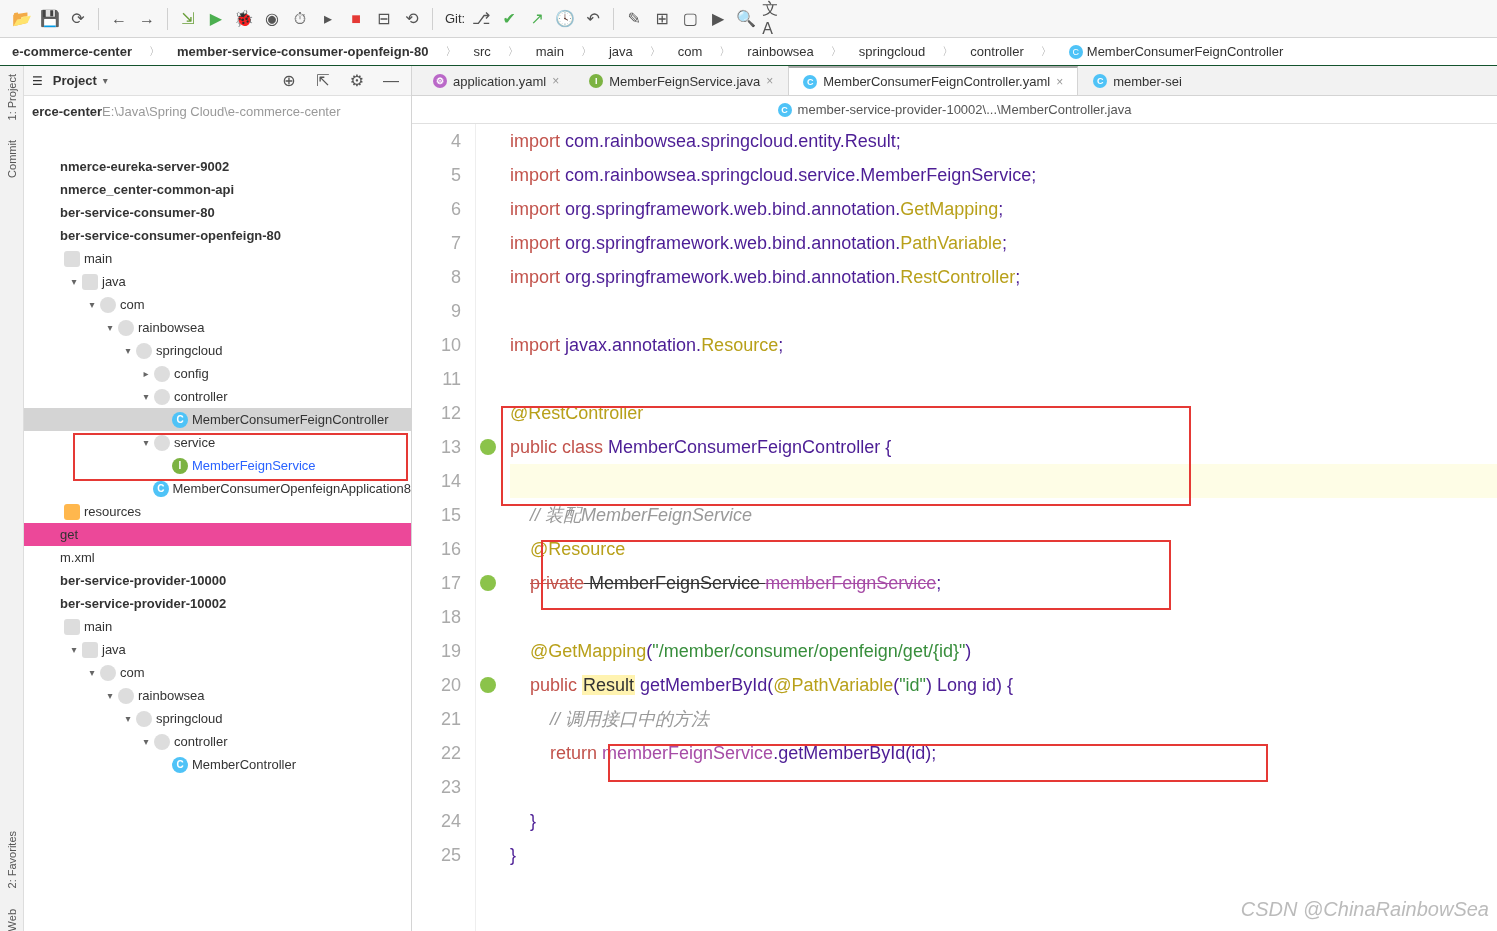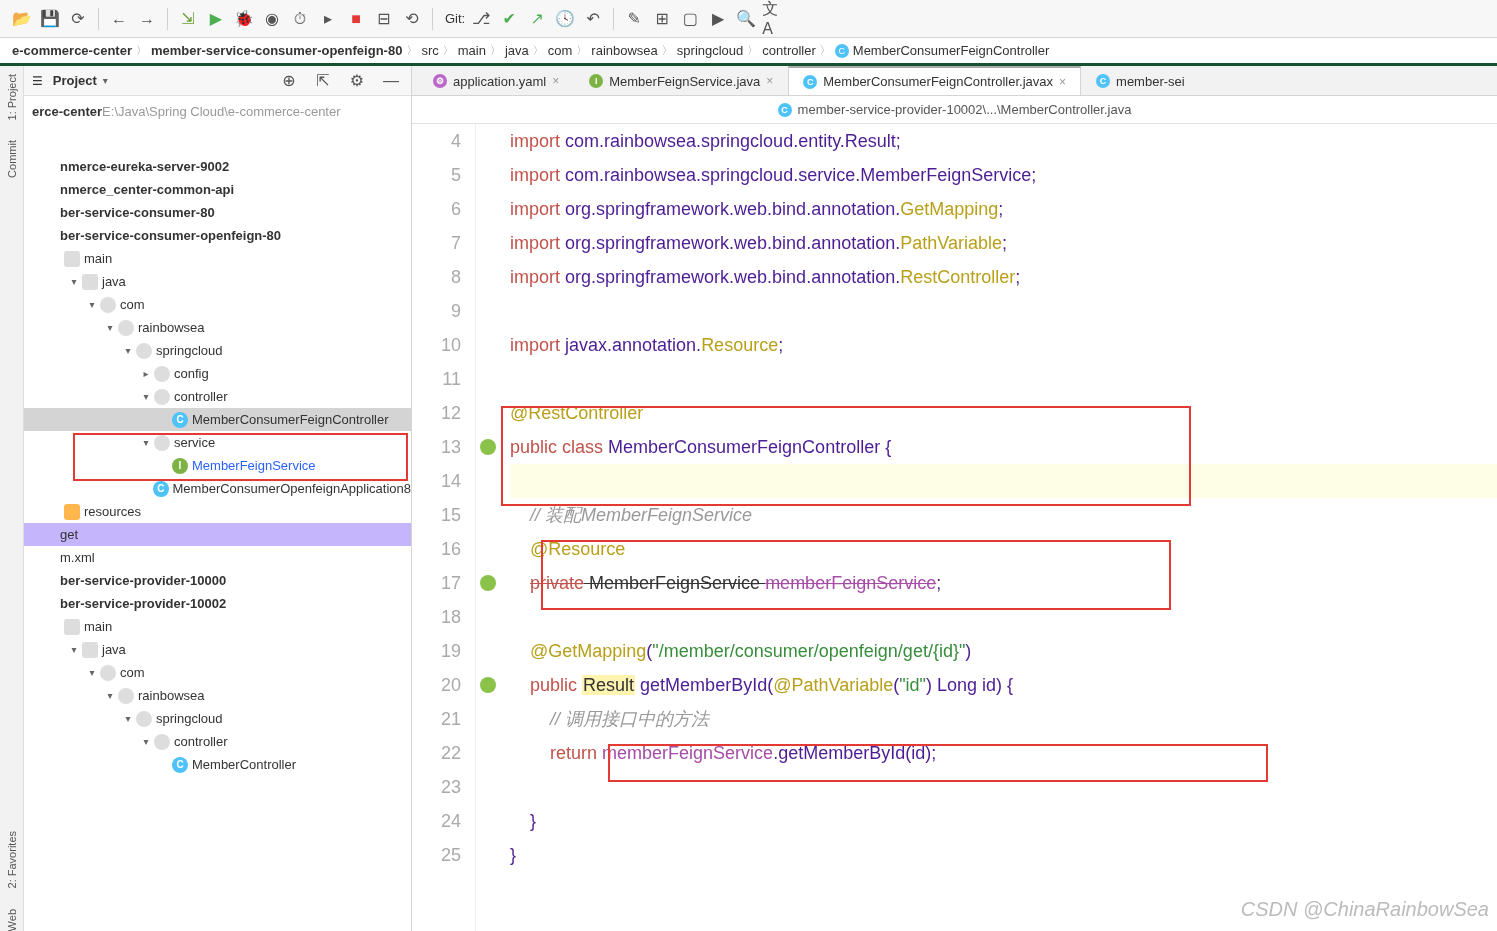--- a/index.html
+++ b/index.html
@@ -4,36 +4,36 @@
 <style>
 * { margin:0; padding:0; box-sizing:border-box; font-family:"Segoe UI",Arial,sans-serif; }
 body { background:#fff; font-size:12px; color:#333; width:1497px; height:931px; overflow:hidden; position:relative; }
 .toolbar { height:38px; border-bottom:1px solid #d4d4d4; display:flex; align-items:center; padding:0 10px; gap:4px; background:#f7f7f7; }
 .tbtn { width:24px; height:24px; display:flex; align-items:center; justify-content:center; color:#555; border-radius:3px; cursor:pointer; font-size:16px; }
 .run-config { height:26px; border:1px solid #ccc; border-radius:3px; padding:0 20px 0 24px; display:flex; align-items:center; min-width:250px; background:#fff; position:relative; font-size:13px; }
 .run-config::before{ content:""; position:absolute; left:6px; width:12px; height:12px; background:#7cb342; border-radius:2px; }
 .run-config::after{ content:"▾"; position:absolute; right:6px; color:#555; }
 .sep{ width:1px; height:22px; background:#d0d0d0; margin:0 4px; }
 .git-label{ font-size:13px; color:#333; margin-left:4px; }
-.breadcrumb { height:28px; border-bottom:3px solid #14532d; display:flex; align-items:center; padding:0 12px; background:#fff; font-size:13px; color:#333; }
+.breadcrumb { height:28px; border-bottom:1px solid #14532d; display:flex; align-items:center; padding:0 12px; background:#fff; font-size:13px; color:#333;gap:13px; }
 .bc-item { display:flex; align-items:center; gap:4px; }
 .bc-sep{ color:#999; margin:0 4px; font-size:11px; }
 .bc-item.bold{ font-weight:600; }
 .bc-icon{ width:14px; height:14px; background:#4fc3f7; border-radius:50%; font-size:9px; color:#fff; display:flex; align-items:center; justify-content:center; }
 .workspace{ display:flex; height:calc(100% - 66px); }
 .left-gutter{ width:24px; background:#f2f2f2; border-right:1px solid #ddd; display:flex; flex-direction:column; align-items:center; gap:20px; padding-top:8px; }
 .gutter-tab{ writing-mode:vertical-rl; transform:rotate(180deg); font-size:11px; color:#555; cursor:pointer; display:flex; align-items:center; gap:4px; }
 .project-panel{ width:388px; border-right:1px solid #d4d4d4; background:#fff; display:flex; flex-direction:column; }
 .project-header{ height:30px; border-bottom:1px solid #e0e0e0; display:flex; align-items:center; padding:0 8px; gap:6px; background:#f7f7f7; }
 .project-header .title{ font-weight:600; font-size:13px; margin-left:4px; }
 .ph-actions{ margin-left:auto; display:flex; gap:10px; color:#888; }
 .tree{ flex:1; overflow:auto; font-size:13px; padding:4px 0; color:#333; }
 .tree-row{ display:flex; align-items:center; height:23px; padding-left:8px; cursor:pointer; white-space:nowrap; }
 .tree-row.selected{ background:#d4d4d4; }
-.tree-row.highlight{ background:#c4b5fd; }
+.tree-row.highlight{ background:#ec4899; }
 .arrow{ width:12px; font-size:10px; color:#666; display:inline-block; text-align:center; }
 .ticon{ width:16px; height:16px; margin:0 4px 0 2px; display:inline-flex; align-items:center; justify-content:center; font-size:10px; border-radius:3px; }
 .ticon.folder{ background:#ddd; color:#888; }
 .ticon.pkg{ background:#ddd; color:#888; border-radius:50%; }
 .ticon.java-c{ background:#4fc3f7; color:#fff; border-radius:50%; font-weight:bold; }
 .ticon.java-i{ background:#7cb342; color:#fff; border-radius:50%; font-weight:bold; }
 .ticon.res{ background:#ffb74d; }
 .muted{ color:#999; }
 .redbox{ border:2px solid #e53935; position:absolute; pointer-events:none; z-index:10; }
 .editor-area{ flex:1; display:flex; flex-direction:column; overflow:hidden; }
@@ -313,21 +313,21 @@
           <span>application.yaml</span>
           <span class="close">×</span>
         </div>
         <div class="tab">
           <span class="tab-icon i">I</span>
           <span>MemberFeignService.java</span>
           <span class="close">×</span>
         </div>
         <div class="tab active">
           <span class="tab-icon j">C</span>
-          <span>MemberConsumerFeignController.javax</span>
+          <span>MemberConsumerFeignController.yaml</span>
           <span class="close">×</span>
         </div>
         <div class="tab">
           <span class="tab-icon j">C</span>
           <span>member-sei</span>
         </div>
       </div>
     <div class="tabs-row2">
       <span class="tab-icon j">C</span>
       <span>member-service-provider-10002\...\MemberController.java</span>

